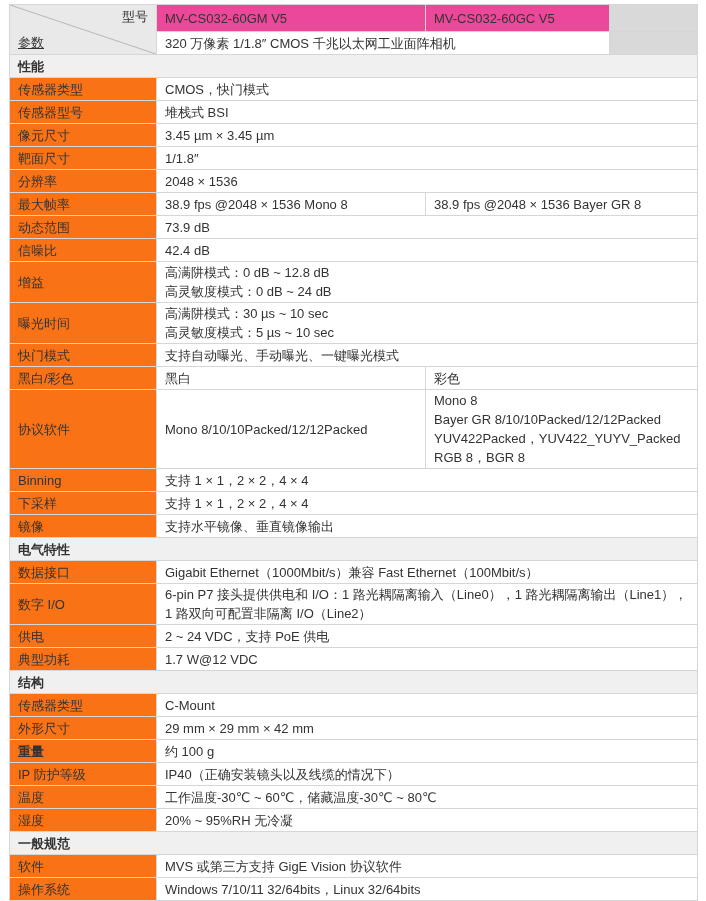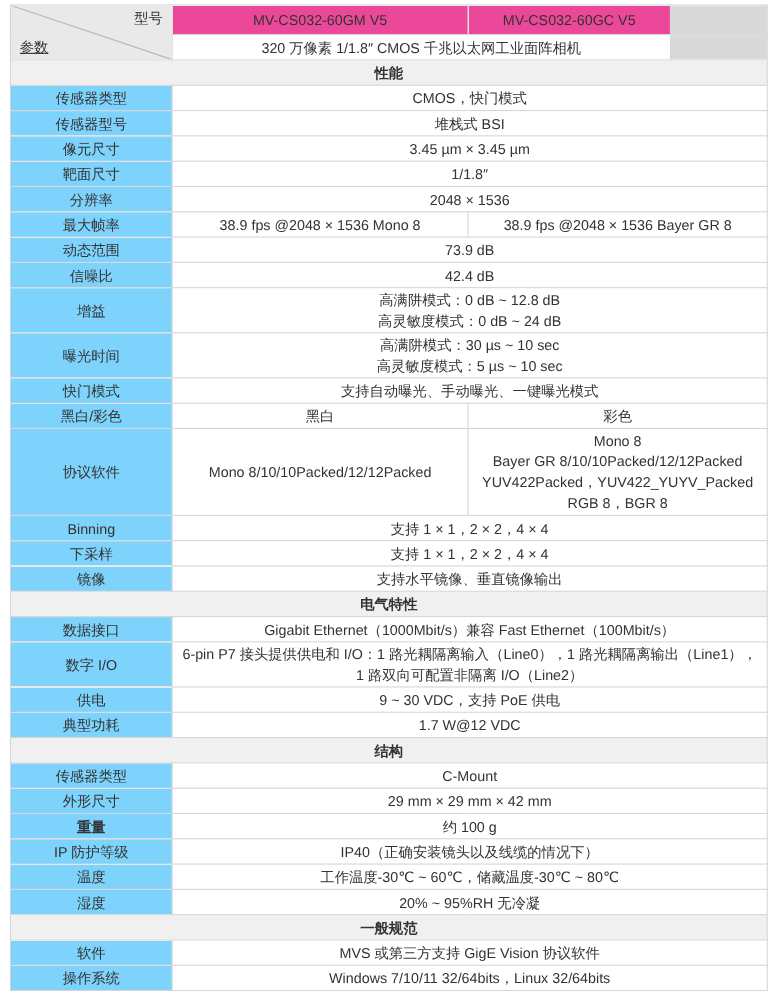--- a/index.html
+++ b/index.html
@@ -1,33 +1,33 @@
 <!DOCTYPE html>
 <html><head>
 <meta charset="utf-8">
 <style>
   html,body{margin:0;padding:0;background:#ffffff;}
   .page{
     width:706px;height:901px;background:#ffffff;overflow:hidden;
-    font-family:"Liberation Sans","DejaVu Sans",sans-serif;color:#333333;text-align:center;
+    font-family:"Liberation Sans","DejaVu Sans",sans-serif;color:#333333;
   }
   table.spec{
     border-collapse:collapse;table-layout:fixed;
     width:688px;margin:4px 0 0 9px;
     border:1px solid #a9a9a9;
     font-size:13px;
   }
   td{
     border:1px solid #d6d6d6;
     height:20px;line-height:19px;
     padding:1px 8px;
     vertical-align:middle;
     overflow:hidden;white-space:nowrap;
   }
-  td.label{background:#7dd3fc;}
+  td.label{background:#f97316;}
   td.label.bold{font-weight:bold;}
   td.section{background:#f0f0f0;font-weight:bold;}
   td.model{height:24px;background:#ec4899;}
   td.desc{height:20px;background:#ffffff;}
   td.patch{background:#d9d9d9;}
   td.diag{
     position:relative;background:#e9e9e9;padding:0;
   }
   td.diag .corner-tr{position:absolute;top:2px;right:8px;}
   td.diag .corner-bl{position:absolute;bottom:2px;left:8px;text-decoration:underline;}
@@ -187,21 +187,21 @@
         <tr>
           <td class="label">数字 I/O</td>
           <td colspan="3">
             <span class="ln">6-pin P7 接头提供供电和 I/O：1 路光耦隔离输入（Line0），1 路光耦隔离输出（Line1），</span>
             <span class="ln">1 路双向可配置非隔离 I/O（Line2）</span>
           </td>
         </tr>
         <tr>
           <td class="label">供电</td>
           <td colspan="3">
-            <span class="ln">9 ~ 30 VDC，支持 PoE 供电</span>
+            <span class="ln">2 ~ 24 VDC，支持 PoE 供电</span>
           </td>
         </tr>
         <tr>
           <td class="label">典型功耗</td>
           <td colspan="3">
             <span class="ln">1.7 W@12 VDC</span>
           </td>
         </tr>
         <tr>
           <td colspan="4" class="section">结构</td>

